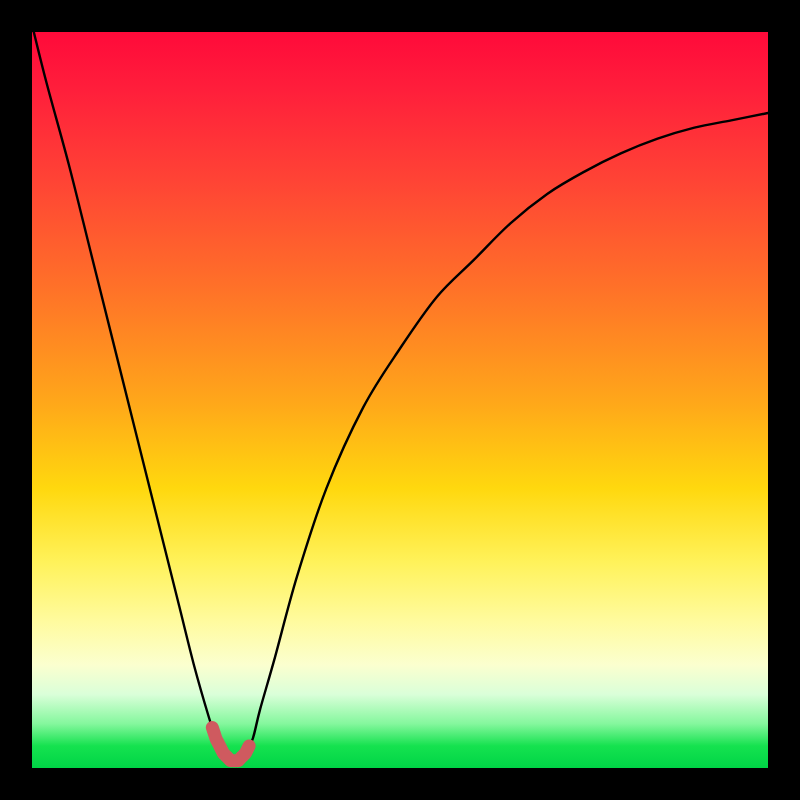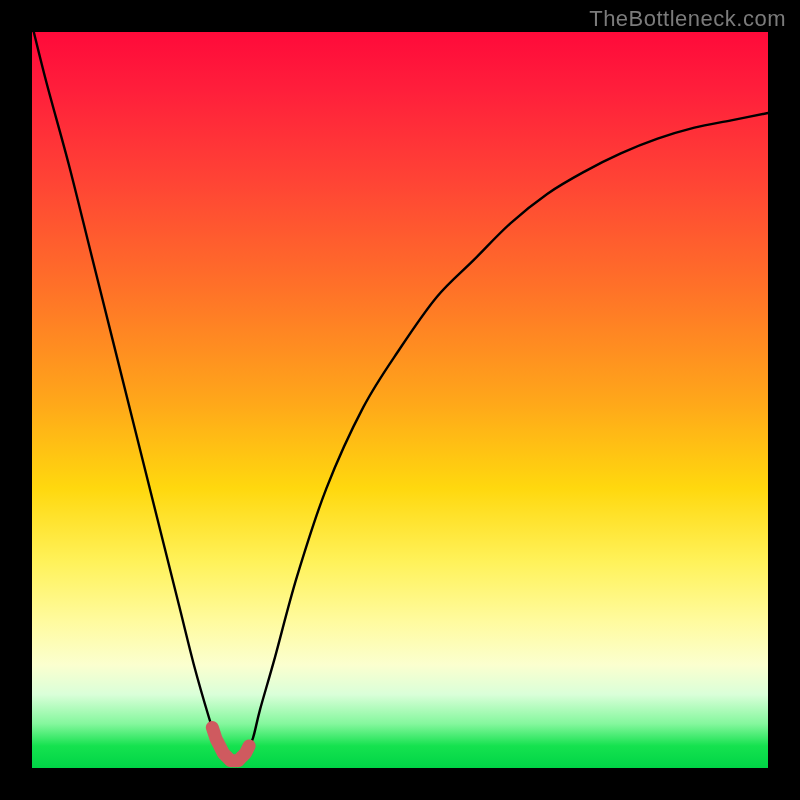--- a/index.html
+++ b/index.html
@@ -64,14 +64,13 @@
 <body>
 
 <div class="frame">
   <div class="plot-bg"></div>
 
   <svg class="curve" viewBox="0 0 736 736" preserveAspectRatio="none">
     <path fill="none" stroke="#000" stroke-width="2.4" stroke-linecap="round" d="M 0.00 -7.36 C 2.45 2.45, 8.59 28.21, 14.72 51.52 C 20.85 74.83, 29.44 104.27, 36.80 132.48 C 44.16 160.69, 51.52 191.36, 58.88 220.80 C 66.24 250.24, 73.60 279.68, 80.96 309.12 C 88.32 338.56, 95.68 368.00, 103.04 397.44 C 110.40 426.88, 117.76 456.32, 125.12 485.76 C 132.48 515.20, 141.07 549.55, 147.20 574.08 C 153.33 598.61, 157.01 614.56, 161.92 632.96 C 166.83 651.36, 172.96 672.21, 176.64 684.48 C 180.32 696.75, 181.55 700.43, 184.00 706.56 C 186.45 712.69, 188.91 717.60, 191.36 721.28 C 193.81 724.96, 196.27 727.41, 198.72 728.64 C 201.17 729.87, 203.63 729.87, 206.08 728.64 C 208.53 727.41, 210.99 724.96, 213.44 721.28 C 215.89 717.60, 218.35 713.92, 220.80 706.56 C 223.25 699.20, 224.48 690.61, 228.16 677.12 C 231.84 663.63, 236.75 647.68, 242.88 625.60 C 249.01 603.52, 256.37 572.85, 264.96 544.64 C 273.55 516.43, 283.36 484.53, 294.40 456.32 C 305.44 428.11, 318.93 398.67, 331.20 375.36 C 343.47 352.05, 355.73 334.88, 368.00 316.48 C 380.27 298.08, 392.53 279.68, 404.80 264.96 C 417.07 250.24, 429.33 240.43, 441.60 228.16 C 453.87 215.89, 466.13 202.40, 478.40 191.36 C 490.67 180.32, 502.93 170.51, 515.20 161.92 C 527.47 153.33, 539.73 146.59, 552.00 139.84 C 564.27 133.09, 576.53 126.96, 588.80 121.44 C 601.07 115.92, 613.33 111.01, 625.60 106.72 C 637.87 102.43, 650.13 98.75, 662.40 95.68 C 674.67 92.61, 686.93 90.77, 699.20 88.32 C 711.47 85.87, 729.87 82.19, 736.00 80.96" id="main-curve"></path>
     <path fill="none" stroke="#cf5a5f" stroke-width="13" stroke-linecap="round" stroke-linejoin="round" d="M 180.32 695.52 C 180.63 696.44, 181.55 699.20, 182.16 701.04 C 182.77 702.88, 183.39 705.03, 184.00 706.56 C 184.61 708.09, 185.23 709.01, 185.84 710.24 C 186.45 711.47, 187.07 712.69, 187.68 713.92 C 188.29 715.15, 188.91 716.37, 189.52 717.60 C 190.13 718.83, 190.75 720.36, 191.36 721.28 C 191.97 722.20, 192.59 722.51, 193.20 723.12 C 193.81 723.73, 194.43 724.35, 195.04 724.96 C 195.65 725.57, 196.27 726.19, 196.88 726.80 C 197.49 727.41, 198.11 728.33, 198.72 728.64 C 199.33 728.95, 199.95 728.64, 200.56 728.64 C 201.17 728.64, 201.79 728.64, 202.40 728.64 C 203.01 728.64, 203.63 728.64, 204.24 728.64 C 204.85 728.64, 205.47 728.95, 206.08 728.64 C 206.69 728.33, 207.31 727.41, 207.92 726.80 C 208.53 726.19, 209.15 725.57, 209.76 724.96 C 210.37 724.35, 210.99 723.73, 211.60 723.12 C 212.21 722.51, 212.83 722.20, 213.44 721.28 C 214.05 720.36, 214.67 718.83, 215.28 717.60 C 215.89 716.37, 216.81 714.53, 217.12 713.92" id="thick-curve"></path>
   </svg>
 
-  <div class="watermark">TheBottleneck.com</div>
 </div>
 
 </body></html>

